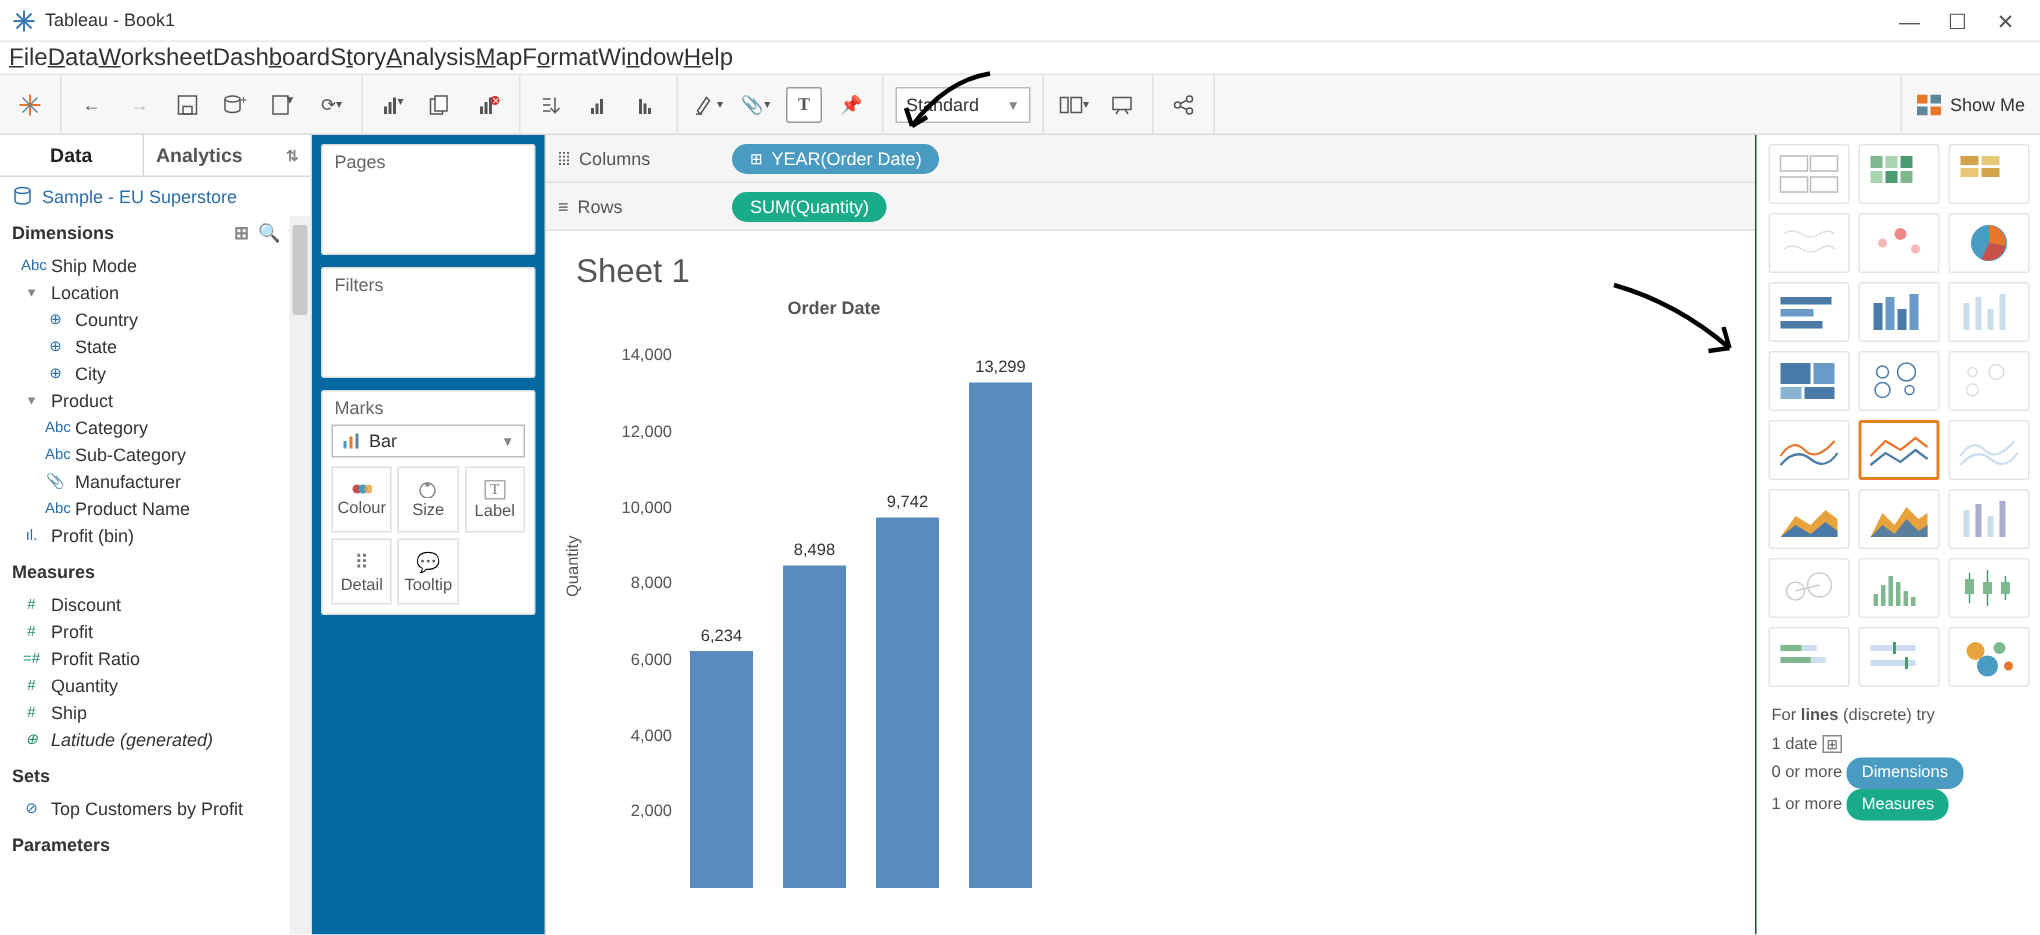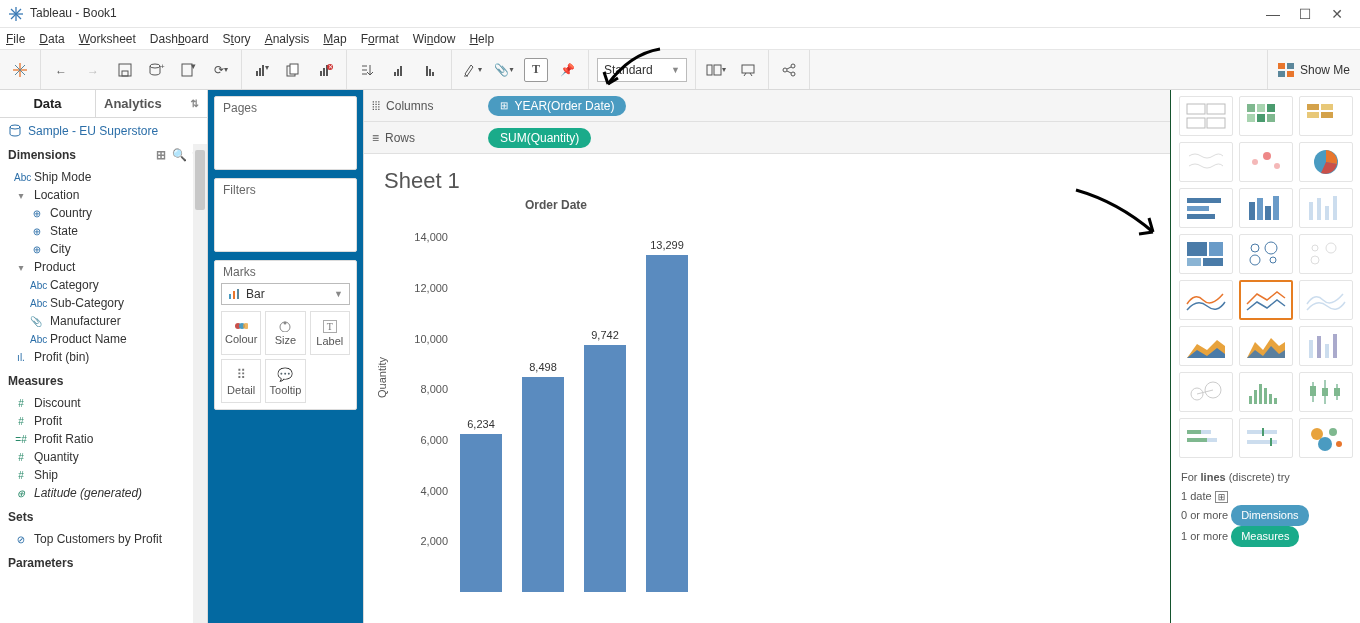--- a/index.html
+++ b/index.html
@@ -4,21 +4,21 @@
 <style>
   * { box-sizing: border-box; font-family: "Segoe UI", Arial, sans-serif; }
   body { margin:0; background:#fff; color:#333; font-size:12px; overflow:hidden; width:1360px; height:623px; position:relative;}
   
   .titlebar { height:28px; display:flex; align-items:center; padding:0 8px; border-bottom:1px solid #e6e6e6;}
   .tb-left { display:flex; align-items:flex-start; gap:6px;}
   .tb-icon { width:16px; height:16px; display:flex; align-items:center; justify-content:center;}
   .tb-right { margin-left:auto; display:flex; gap:18px; padding-right:8px;}
   .win-btn { width:14px; height:14px; display:flex; align-items:center; justify-content:center; font-size:14px; color:#555; cursor:default;}
   
-  .menubar { height:22px; display:flex; align-items:center; padding:0 6px; gap:14px; border-bottom:1px solid #e6e6e6; font-size:12px;}
+  .menubar { height:22px; display:flex; align-items:center; padding:0 6px; gap:0; border-bottom:1px solid #e6e6e6; font-size:16px;}
   .menubar span { cursor:default;}
   .menubar span u { text-decoration:underline;}
   
   .toolbar { height:40px; display:flex; align-items:center; border-bottom:1px solid #d9d9d9; background:#f7f7f7; position:relative;}
   .tool-group { display:flex; align-items:center; height:100%; padding:0 8px; border-right:1px solid #e0e0e0; gap:8px;}
   .tool-btn { width:24px; height:24px; display:flex; align-items:center; justify-content:center; color:#555; border:1px solid transparent; border-radius:2px; cursor:default;}
   .tool-btn.boxed { border-color:#999; background:#fff;}
   .tool-sel { height:24px; border:1px solid #bbb; background:#fff; display:flex; align-items:center; padding:0 6px; gap:8px; min-width:90px;}
   .tool-sel .caret { margin-left:auto; font-size:9px; color:#888;}
   .showme-btn { margin-left:auto; display:flex; align-items:center; gap:6px; padding:0 10px; height:100%; border-left:1px solid #e0e0e0; cursor:default;}

